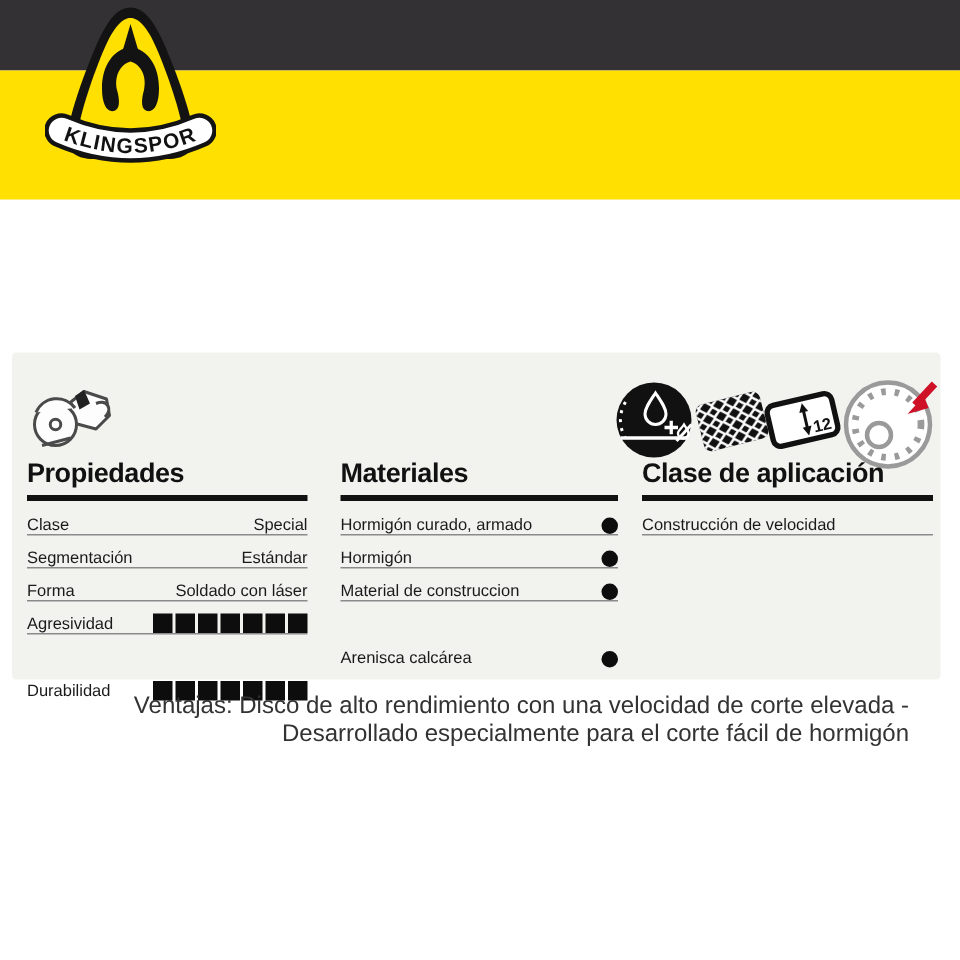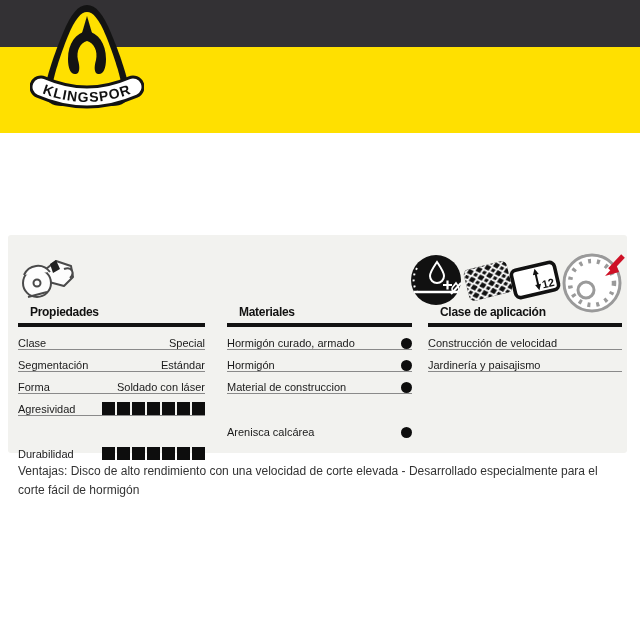--- a/index.html
+++ b/index.html
@@ -13,31 +13,31 @@
   .iconset{position:absolute;left:394px;top:15px;width:226px;height:66px;}
   .ico{position:absolute;}
   .ico.a{left:8px;top:4px;}
   .ico.b{left:62px;top:10px;transform:rotate(-14deg);}
   .ico.c{left:108px;top:9px;transform:rotate(-13deg);}
   .ico.d{left:160px;top:0px;}
   .col{position:absolute;top:70px;}
   .col1{left:10px;width:187px;}
   .col2{left:219px;width:185px;}
   .col3{left:420px;width:194px;}
-  .col h3{margin:0 0 4px 12px;font-size:12px;font-weight:bold;letter-spacing:-0.3px;color:#111;}
+  .col h3{margin:0 0 4px 0;font-size:18px;font-weight:bold;letter-spacing:-0.3px;color:#111;}
   .hbar{height:4px;background:#121212;margin-bottom:1px;}
   .row{height:21px;display:flex;justify-content:space-between;align-items:flex-end;
        border-bottom:1px solid #8a8a8a;font-size:11px;}
   .row.last{border-bottom:none;margin-top:23px;}
   .row .val{text-align:right;}
   .squares{display:flex;gap:1.5px;}
   .sq{width:13.5px;height:13px;background:#0d0d0d;display:inline-block;}
   .dot{width:11px;height:11px;border-radius:50%;background:#0d0d0d;flex:0 0 auto;}
-  .advantages{position:absolute;left:18px;top:462px;width:588px;font-size:12px;
-              line-height:18.5px;color:#333;}
+  .advantages{position:absolute;left:18px;top:462px;width:588px;font-size:16px;
+              line-height:18.5px;color:#333;text-align:right;}
 </style>
 </head>
 <body>
 
 <div class="page">
 
   <div class="topbar"></div>
   <div class="yellowband"></div>
 
   <svg class="logo" viewBox="0 0 114 118" aria-hidden="true">
@@ -169,22 +169,19 @@
         <span class="dot"></span>
       </div>
     </div>
 
     <div class="col col3">
       <h3>Clase de aplicación</h3>
       <div class="hbar"></div>
       <div class="row">
         <span class="lbl">Construcción de velocidad</span>
       </div>
-      <div class="row">
-        <span class="lbl">Jardinería y paisajismo</span>
-      </div>
     </div>
 
   </div>
 
   <div class="advantages">Ventajas: Disco de alto rendimiento con una velocidad de corte elevada - Desarrollado especialmente para el corte fácil de hormigón</div>
 
 </div>
 
 </body></html>

